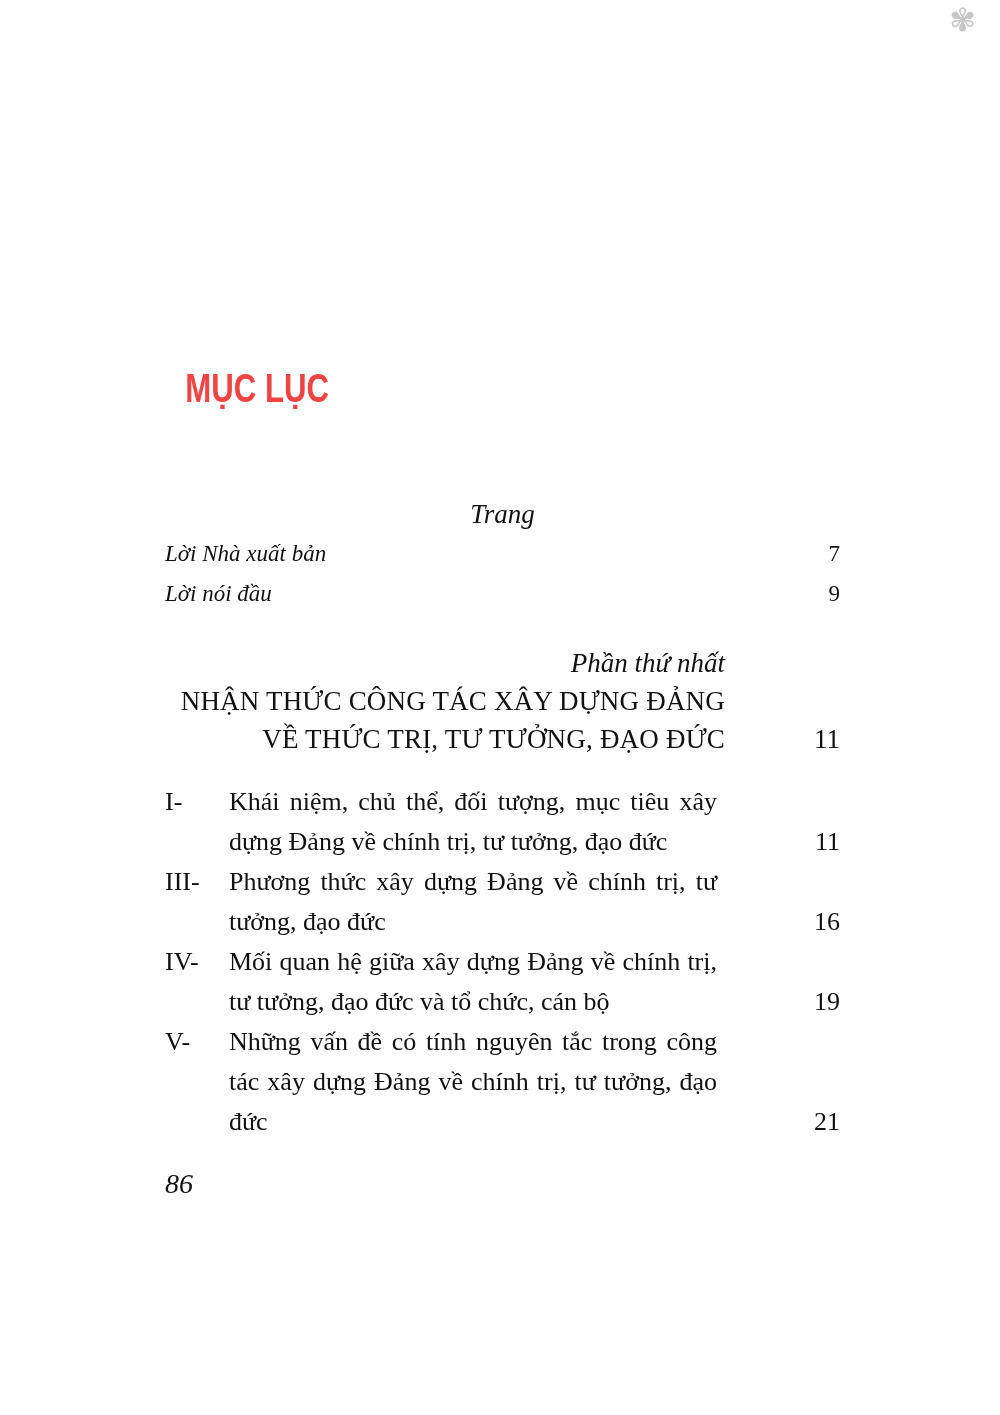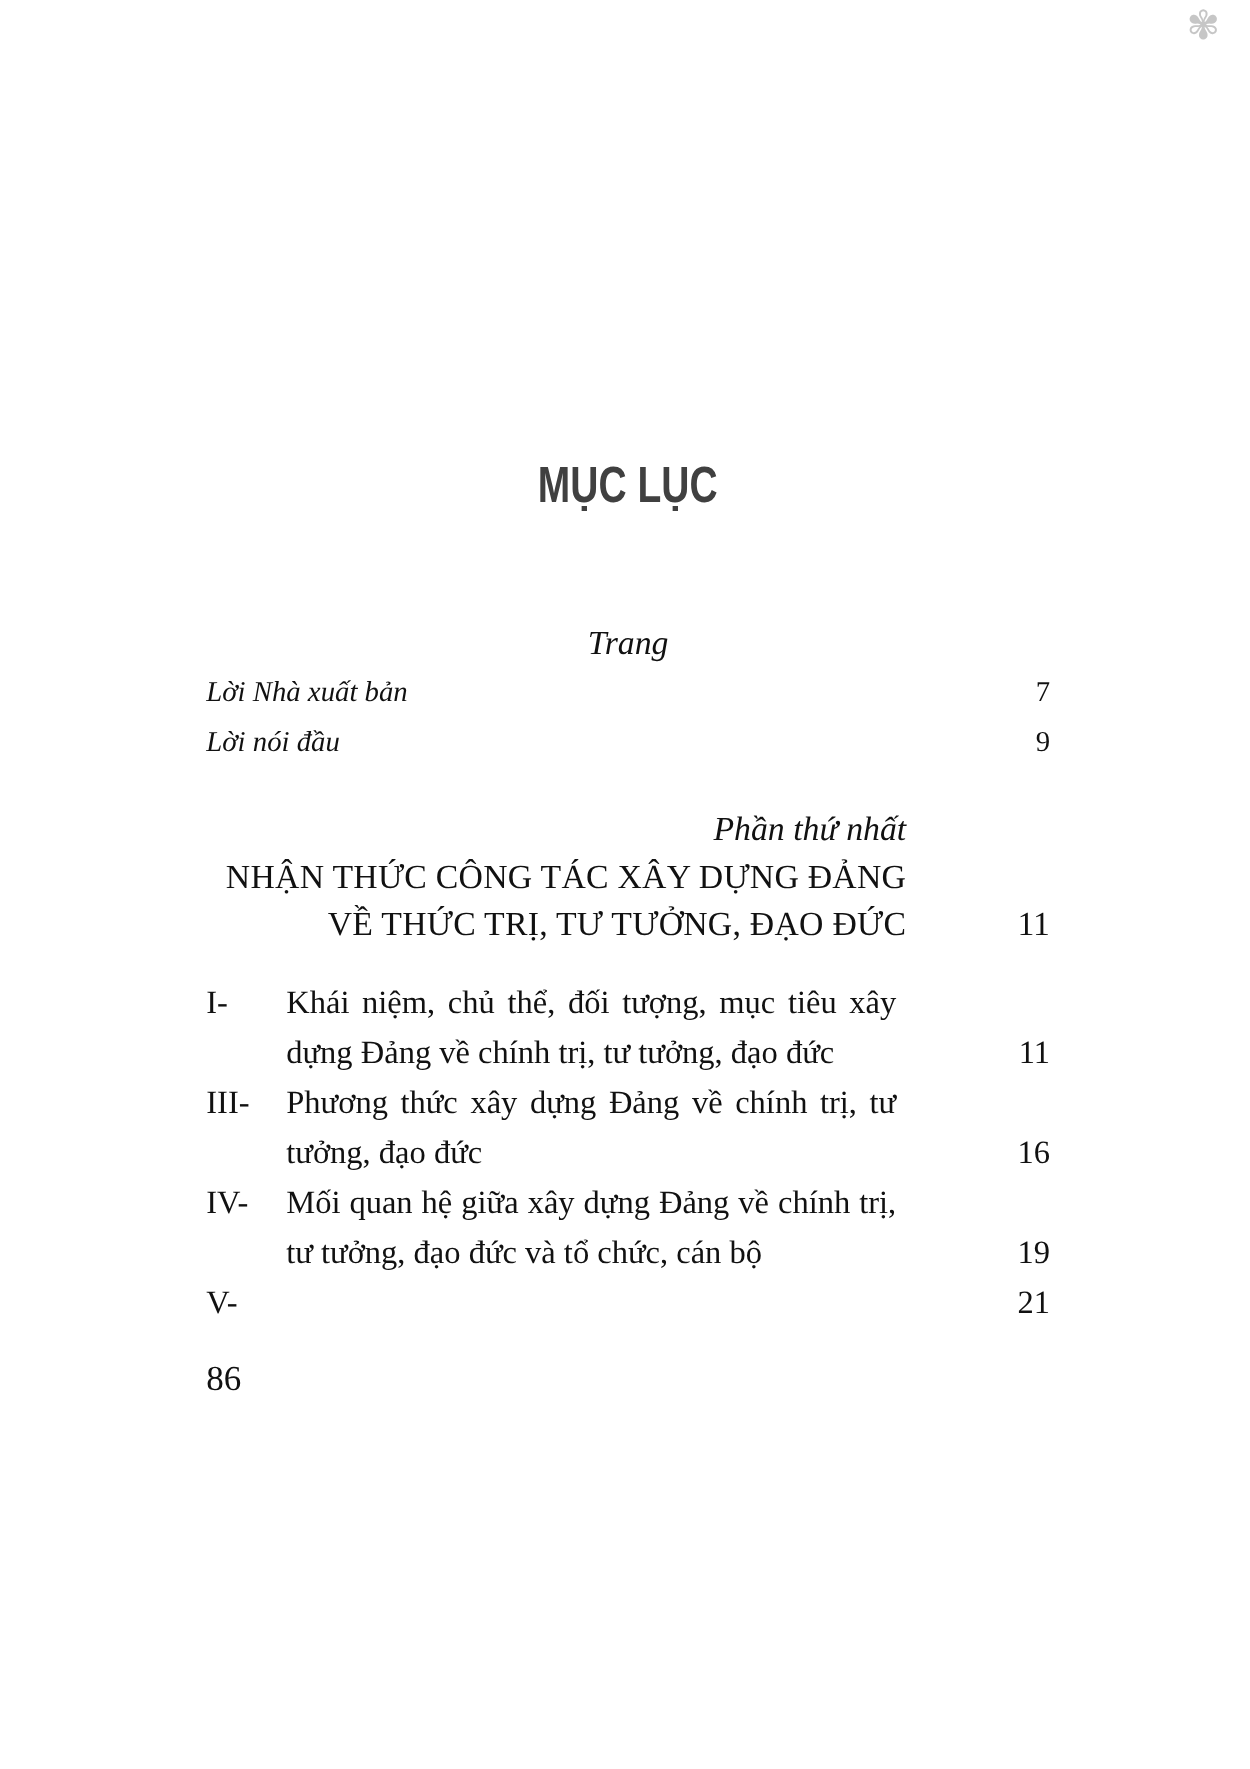--- a/index.html
+++ b/index.html
@@ -24,27 +24,26 @@
     top: 4px;
     right: 24px;
     font-size: 32px;
     line-height: 32px;
     color: #c6c6c6;
     font-family: "DejaVu Sans", sans-serif;
   }
   .toc-title {
     margin: 0;
     margin-top: 366px;
-    text-align: center;
     font-family: "Liberation Sans", "DejaVu Sans", sans-serif;
     font-weight: 700;
     font-size: 40px;
     line-height: 44px;
     letter-spacing: 0px;
-    color: #404040;
+    color: #ef4444;
   }
   .toc-title .condense {
     display: inline-block;
     transform: scale(0.78, 1.02);
     transform-origin: center;
   }
   .page-col-header {
     margin-top: 84px;
     text-align: center;
     font-style: italic;
@@ -97,20 +96,21 @@
   }
   .item-page {
     flex: 1;
     text-align: right;
     align-self: flex-end;
   }
   .folio {
     margin-top: 22px;
     font-size: 28px;
     line-height: 40px;
+    font-style: italic;
   }
 </style>
 </head>
 <body>
 
 <div class="page">
 
   <span class="watermark">✾</span>
 
   <h1 class="toc-title">
@@ -154,20 +154,21 @@
     </div>
 
     <div class="toc-item">
       <span class="item-numeral">IV-</span>
       <span class="item-text">Mối quan hệ giữa xây dựng Đảng về chính trị, tư tưởng, đạo đức và tổ chức, cán bộ</span>
       <span class="item-page">19</span>
     </div>
 
     <div class="toc-item">
       <span class="item-numeral">V-</span>
+      <span class="item-text">Những vấn đề có tính nguyên tắc trong công tác xây dựng Đảng về chính trị, tư tưởng, đạo đức</span>
       <span class="item-page">21</span>
     </div>
 
   </div>
 
   <div class="folio">86</div>
 
 </div>
 
 </body></html>

